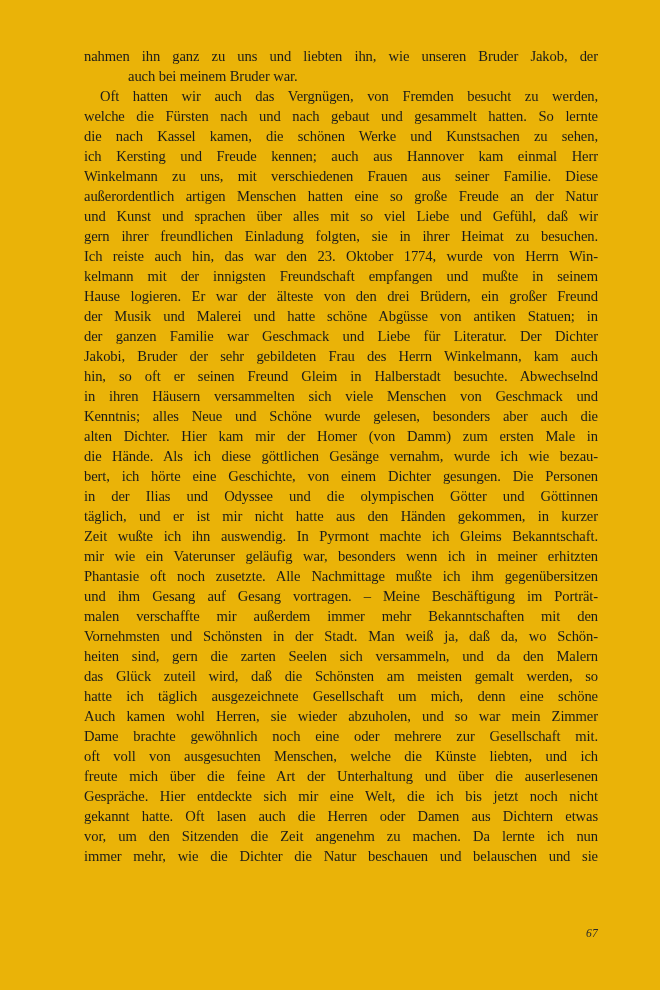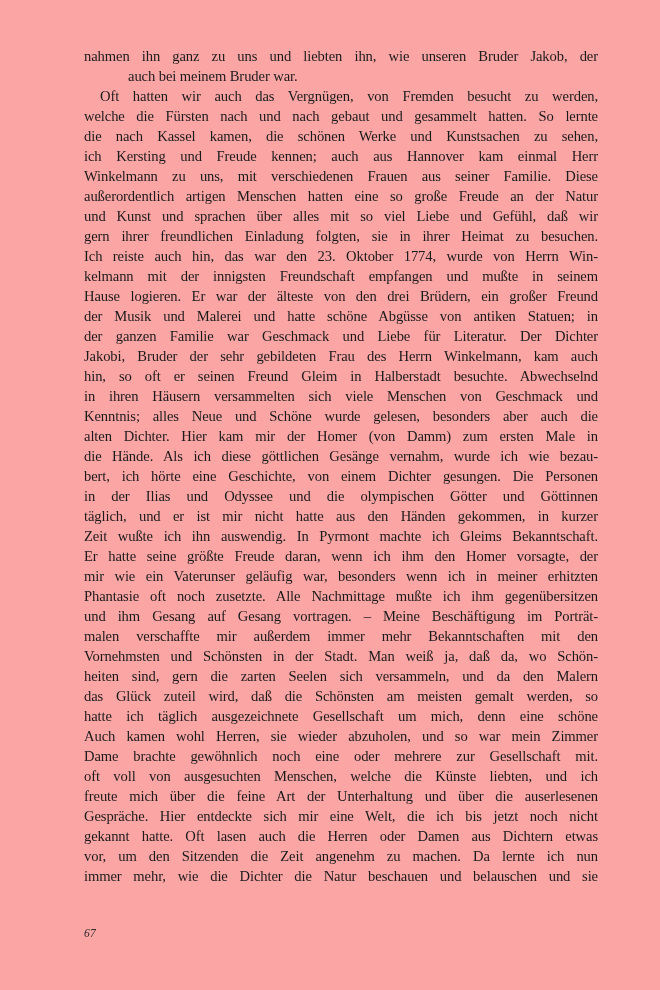--- a/index.html
+++ b/index.html
@@ -10,21 +10,21 @@
     width: 660px;
     height: 990px;
     background: #ffffff;
     position: relative;
     overflow: hidden;
     font-family: "Liberation Serif", serif;
   }
   .book-page {
     position: absolute;
     inset: 0;
-    background: #fca5a5;
+    background: #eab308;
   }
   .text-block {
     position: absolute;
     left: 84px;
     top: 46px;
     width: 514px;
     color: #1b1b1b;
     font-size: 14.6px;
     line-height: 20px;
     letter-spacing: -0.1px;
@@ -42,20 +42,21 @@
     margin-left: 44px;
   }
   .line.indent {
     text-indent: 16px;
   }
   .page-number {
     position: absolute;
     left: 84px;
     top: 927px;
     width: 514px;
+    text-align: right;
     font-size: 11.5px;
     font-style: italic;
     color: #2a2a2a;
     letter-spacing: 0.3px;
   }
 </style>
 </head>
 <body>
 
 <div class="book-page">
@@ -106,21 +107,20 @@
       <div class="line">bert, ich hörte eine Geschichte, von einem Dichter gesungen. Die Personen</div>
 
       <div class="line">in der Ilias und Odyssee und die olympischen Götter und Göttinnen</div>
 
 
 
       <div class="line">täglich, und er ist mir nicht hatte aus den Händen gekommen, in kurzer</div>
 
       <div class="line">Zeit wußte ich ihn auswendig. In Pyrmont machte ich Gleims Bekanntschaft.</div>
 
-      <div class="line">Er hatte seine größte Freude daran, wenn ich ihm den Homer vorsagte, der</div>
 
       <div class="line">mir wie ein Vaterunser geläufig war, besonders wenn ich in meiner erhitzten</div>
 
       <div class="line">Phantasie oft noch zusetzte. Alle Nachmittage mußte ich ihm gegenübersitzen</div>
 
       <div class="line">und ihm Gesang auf Gesang vortragen. – Meine Beschäftigung im Porträt-</div>
 
       <div class="line">malen verschaffte mir außerdem immer mehr Bekanntschaften mit den</div>
 
       <div class="line">Vornehmsten und Schönsten in der Stadt. Man weiß ja, daß da, wo Schön-</div>

